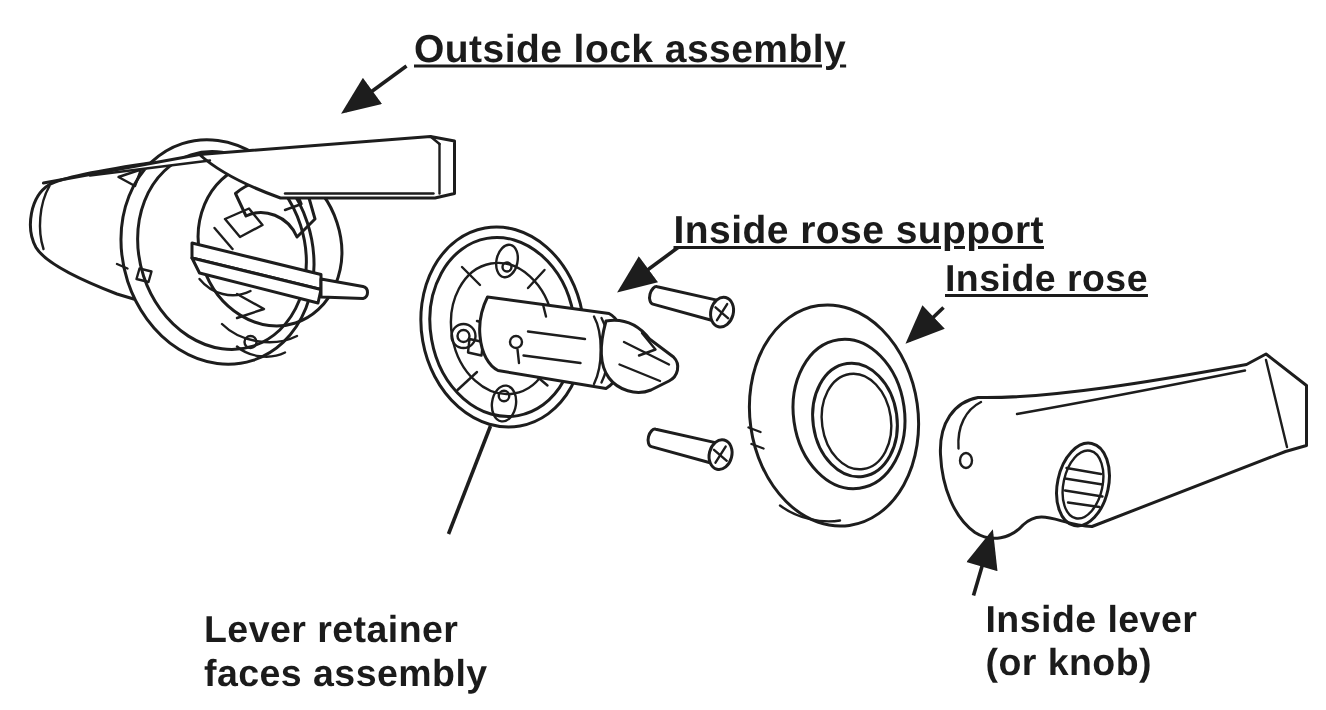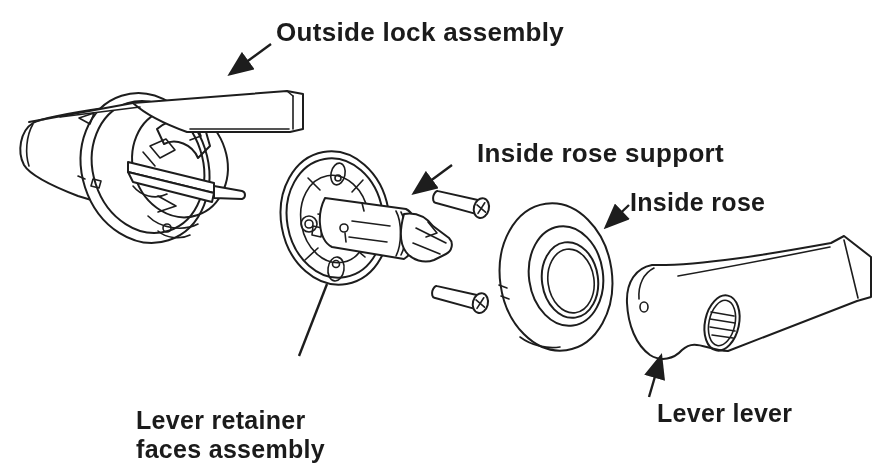--- a/index.html
+++ b/index.html
@@ -1,20 +1,20 @@
 <!DOCTYPE html>
 <html><head>
 <meta charset="utf-8">
 <style>
   html,body{margin:0;padding:0;background:#ffffff;}
   .stage{position:relative;width:884px;height:473px;background:#ffffff;overflow:hidden;
          font-family:"Liberation Sans", sans-serif;}
   .art{position:absolute;left:0;top:0;}
   .lbl{position:absolute;font-weight:700;color:#1b1b1b;letter-spacing:0.3px;white-space:nowrap;}
-  .lbl.sz26{font-size:26px;}
+  .lbl.sz26{font-size:26px;text-decoration:underline;}
   .lbl.sz25{font-size:25px;line-height:29px;}
   
   .ink{stroke:#1d1d1d;stroke-width:2;fill:none;stroke-linecap:round;stroke-linejoin:round;}
   .wf{fill:#ffffff;}   
   .thin{stroke-width:1.6;}
   .leader{stroke:#1d1d1d;stroke-width:2.4;}
 </style>
 </head>
 <body>
 
@@ -142,26 +142,27 @@
       <line class="leader" x1="271" y1="44" x2="230" y2="74" marker-end="url(#ah)"></line>
       <line class="leader" x1="452" y1="165" x2="414" y2="193" marker-end="url(#ah)"></line>
       <line class="leader" x1="629" y1="205" x2="606" y2="227" marker-end="url(#ah)"></line>
       <line class="leader" x1="327" y1="284" x2="299" y2="356" stroke-width="3"></line>
       <line class="leader" x1="649" y1="397" x2="661" y2="356" marker-end="url(#ah)"></line>
     </g>
   </svg>
 
   <div class="lbl sz26" style="left:276px;top:17px;">Outside lock assembly</div>
 
-  <div class="lbl sz26" style="left:449px;top:138px;margin-left:28px;">Inside rose support</div>
+  <div class="lbl sz26" style="left:449px;top:138px;">Inside rose support</div>
 
-  <div class="lbl sz25" style="left:630px;top:188px;">Inside rose</div>
+  <div class="lbl sz25" style="left:630px;top:172px;text-decoration:underline;">Inside rose</div>
 
   <div class="lbl sz25" style="left:136px;top:362px;margin-top:44px;">
     <div>Lever retainer</div>
     <div>faces assembly</div>
   </div>
 
   <div class="lbl sz25" style="left:657px;top:399px;">
-    <div>Lever lever</div>
+    <div>Inside lever</div>
+    <div>(or knob)</div>
   </div>
 
 </div>
 
 </body></html>

